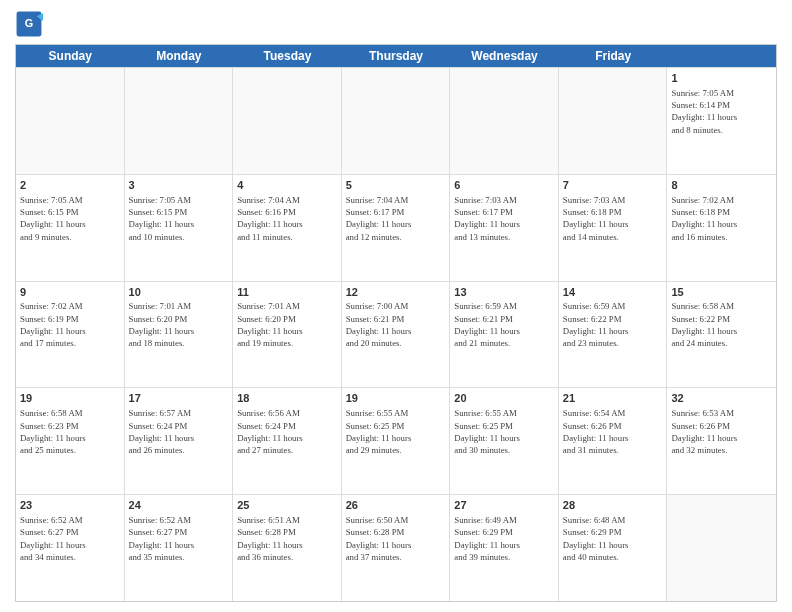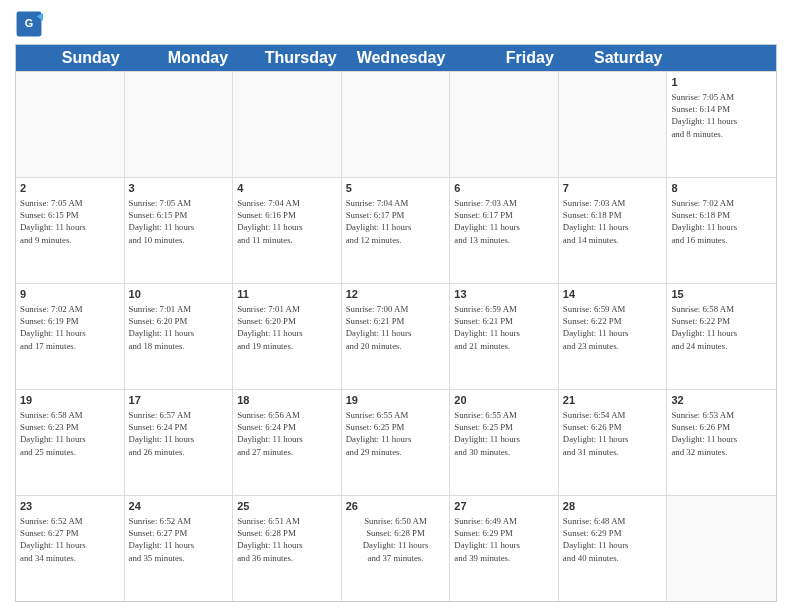--- a/index.html
+++ b/index.html
@@ -66,24 +66,24 @@
       display: flex;
       flex-direction: column;
     }
     .cal-header {
       display: grid;
       grid-template-columns: repeat(7, 1fr);
       background: #2c6db5;
     }
     .cal-header-cell {
       color: #fff;
-      font-size: 16px;
+      font-size: 12px;
       font-weight: bold;
       padding: 4px 5px;
-      text-align: right;
+      text-align: center;
     }
     .cal-body {
       flex: 1;
       display: flex;
       flex-direction: column;
     }
     .cal-row {
       display: grid;
       grid-template-columns: repeat(7, 1fr);
       flex: 1;
@@ -136,24 +136,24 @@
     <div class="title-block">
       <div class="month-title"></div>
       <div class="subtitle"></div>
     </div>
   </div>
 
   <div class="calendar">
     <div class="cal-header">
     <div class="cal-header-cell">Sunday</div>
         <div class="cal-header-cell">Monday</div>
+        <div class="cal-header-cell">Tuesday</div>
         <div class="cal-header-cell">Thursday</div>
         <div class="cal-header-cell">Wednesday</div>
         <div class="cal-header-cell">Friday</div>
-        <div class="cal-header-cell">Saturday</div>
       </div>
     <div class="cal-body">
     <div class="cal-row">
           <div class="cal-cell empty"></div>
           <div class="cal-cell empty"></div>
           <div class="cal-cell empty"></div>
           <div class="cal-cell empty"></div>
           <div class="cal-cell empty"></div>
           <div class="cal-cell empty"></div>
           <div class="cal-cell">
@@ -334,21 +334,21 @@
           </div>
           <div class="cal-cell">
             <span class="day-num">25</span>
             <div class="cell-info" style="white-space: pre-line;">Sunrise: 6:51 AM
 Sunset: 6:28 PM
 Daylight: 11 hours
 and 36 minutes.</div>
           </div>
           <div class="cal-cell">
             <span class="day-num">26</span>
-            <div class="cell-info" style="white-space: pre-line; text-align: center;">Sunrise: 6:50 AM
+            <div class="cell-info" style="white-space: pre-line;">Sunrise: 6:50 AM
 Sunset: 6:28 PM
 Daylight: 11 hours
 and 37 minutes.</div>
           </div>
           <div class="cal-cell">
             <span class="day-num">27</span>
             <div class="cell-info" style="white-space: pre-line;">Sunrise: 6:49 AM
 Sunset: 6:29 PM
 Daylight: 11 hours
 and 39 minutes.</div>

